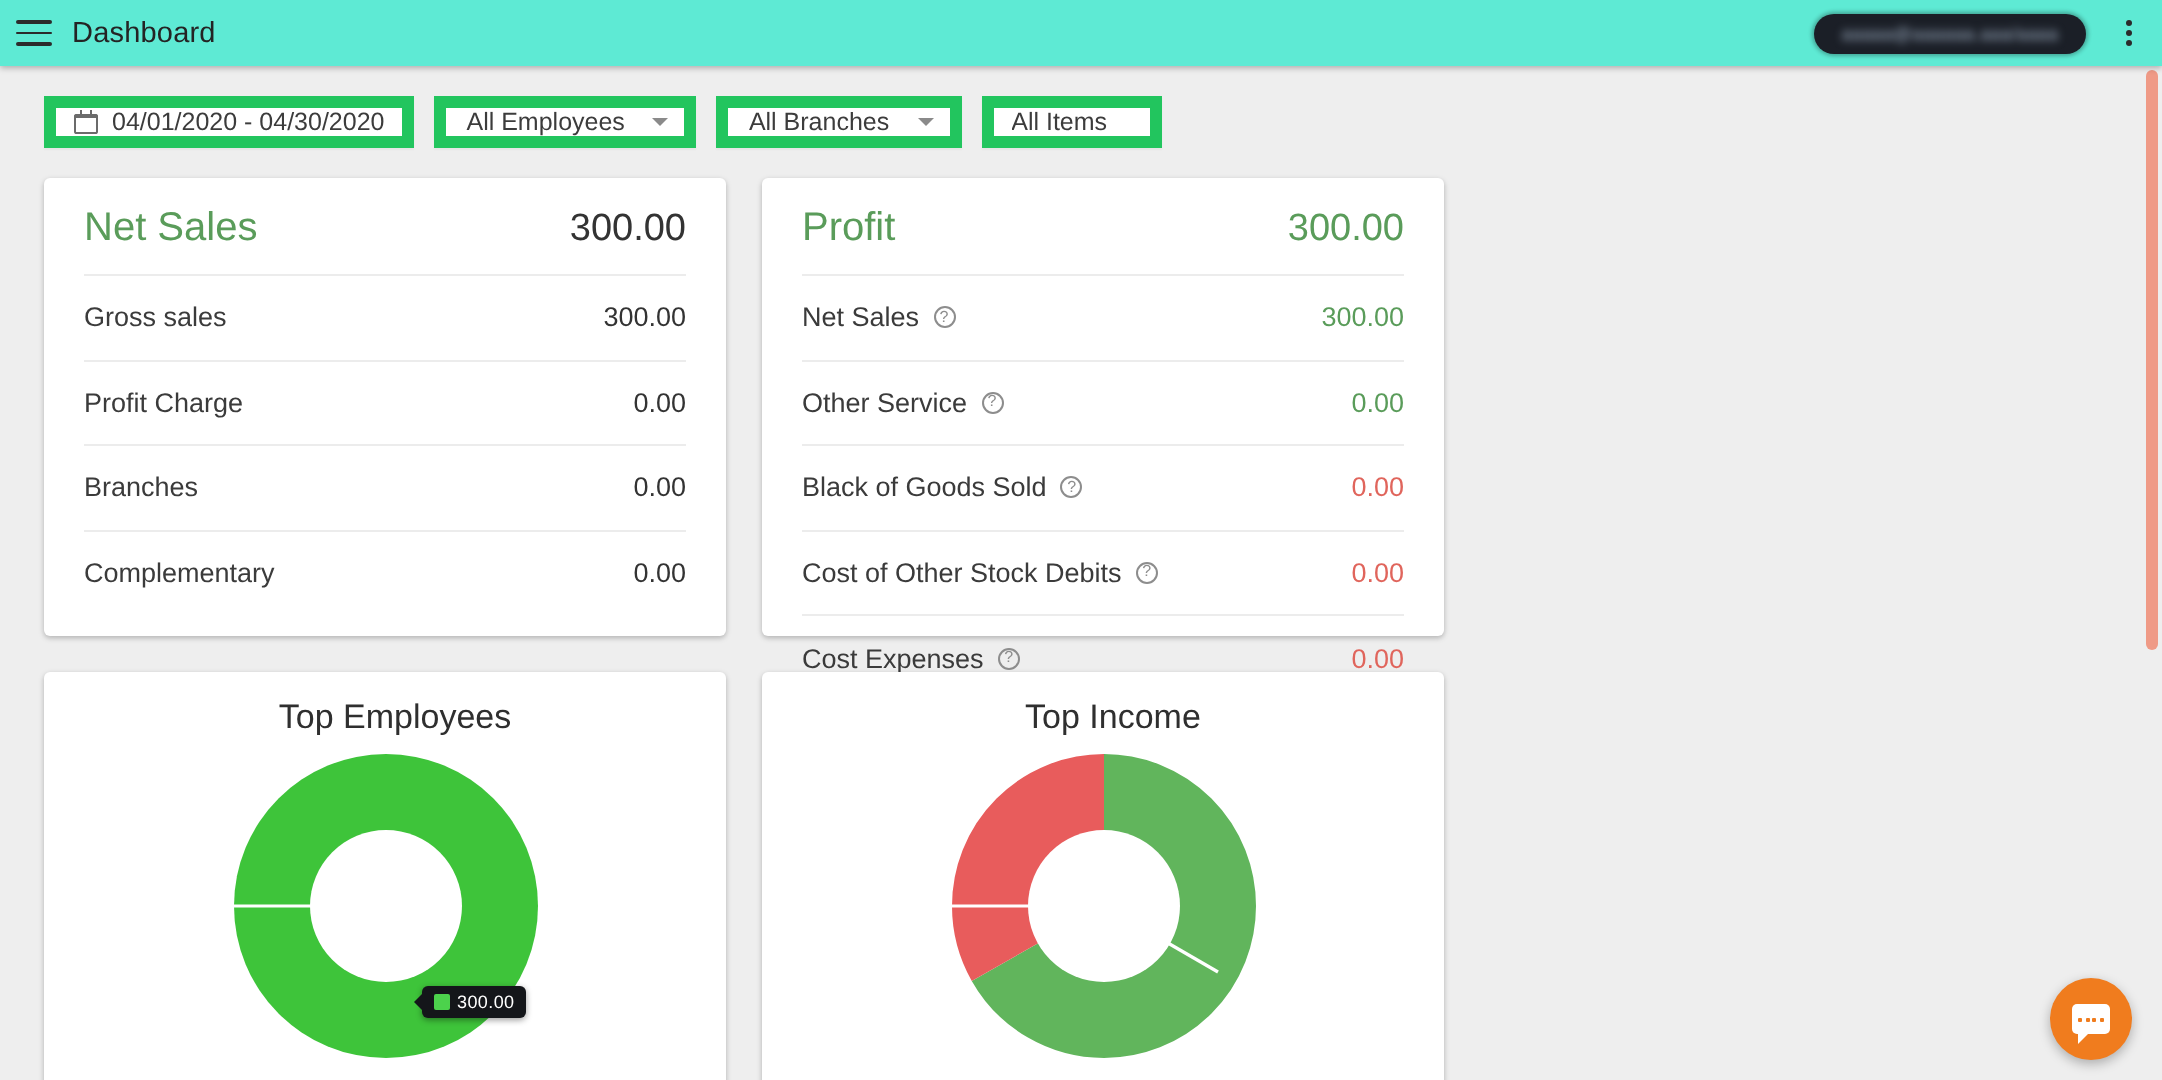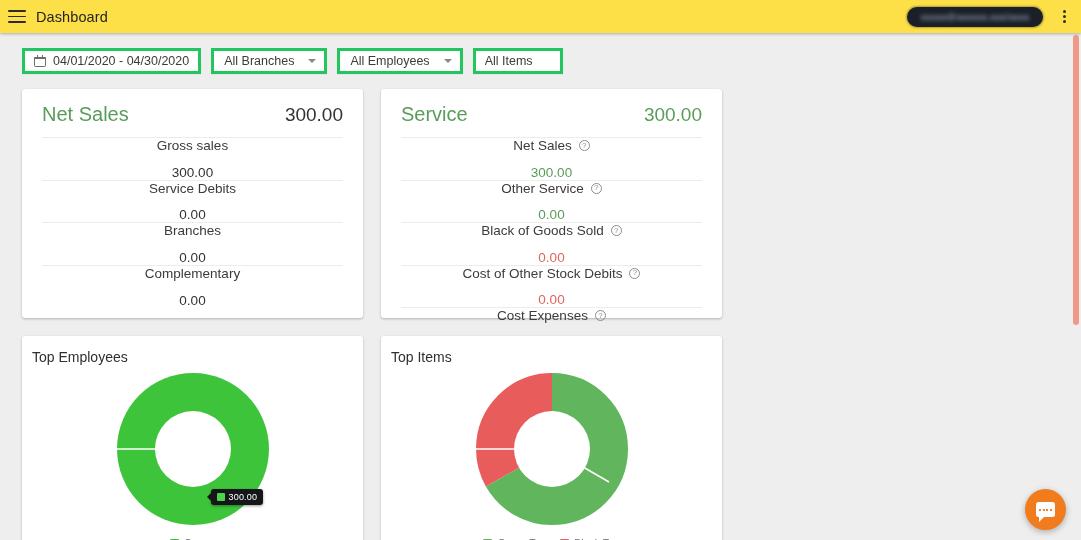--- a/index.html
+++ b/index.html
@@ -11,21 +11,21 @@
     background: #eeeeee;
     font-family: "Liberation Sans", sans-serif;
     -webkit-font-smoothing: antialiased;
   }
 
   
   .appbar {
     position: absolute;
     top: 0; left: 0;
     width: 1081px; height: 33px;
-    background: #fde047;
+    background: #5eead4;
     display: flex;
     align-items: center;
     box-shadow: 0 1px 3px rgba(0,0,0,0.28);
     z-index: 40;
   }
   .hamburger {
     width: 18px; height: 13px;
     margin-left: 8px; margin-right: 10px;
     display: flex; flex-direction: column; justify-content: space-between;
     cursor: pointer;
@@ -82,21 +82,21 @@
   
   .filters {
     display: flex;
     align-items: center;
     gap: 10px;
     padding: 15px 0 0 22px;
   }
   .ctl {
     height: 26px;
     background: #ffffff;
-    border: 3px solid #22c55e;
+    border: 6px solid #22c55e;
     display: flex;
     align-items: center;
     font-size: 12.5px;
     color: #3c3c3c;
     cursor: pointer;
     box-shadow: 0 1px 1px rgba(0,0,0,.035);
   }
   .ctl-date { padding: 0 9px; gap: 7px; }
   .cal-icon { width: 12px; height: 12px; position: relative; flex: none; }
   .cal-icon .frame {
@@ -157,21 +157,20 @@
     border-bottom: 1px solid #ececec;
   }
   .stat-head .title { font-size: 20px; color: #5a9c5a; font-weight: 400; }
   .stat-head .value { font-size: 19px; color: #333333; font-weight: 400; }
   .stat-head .value.green { color: #5a9c5a; }
 
   .stat-row {
     display: flex; align-items: center; justify-content: space-between;
     height: 42.5px;
     border-bottom: 1px solid #ececec;
-    flex-direction: column;
   }
   .stat-row:last-child { border-bottom: 0; }
   .stat-row .label {
     font-size: 13.5px; color: #3b3b3b;
     display: flex; align-items: center; gap: 7px;
   }
   .stat-row .amt { font-size: 13.5px; color: #333333; }
   .stat-row .amt.green { color: #5a9c5a; }
   .stat-row .amt.red   { color: #e0655c; }
 
@@ -180,22 +179,23 @@
     border: 1px solid #8d8d8d;
     border-radius: 50%;
     display: inline-flex; align-items: center; justify-content: center;
     font-size: 8px; line-height: 1; color: #8d8d8d;
     cursor: pointer;
     flex: none;
   }
 
   
   .chart-title {
-    font-size: 14px; color: #2f2f2f;
+    font-size: 17px; color: #2f2f2f;
     padding: 0 0 0 10px;
+    text-align: center;
   }
   .chart-body {
     position: relative;
     height: 160px;
     display: flex; align-items: center; justify-content: center;
     margin-top: 4px;
   }
   .donut { position: relative; width: 152px; height: 152px; }
   .donut svg { display: block; width: 152px; height: 152px; transform: rotate(-90deg); }
   .donut .hole {
@@ -307,26 +307,26 @@
       <span class="cal-icon">
         <span class="frame"></span>
           <span class="bar"></span>
         <span class="peg l"></span>
           <span class="peg r"></span>
       </span>
       <span>04/01/2020 - 04/30/2020</span>
     </div>
 
     <div class="ctl ctl-select">
+      <span>All Employees</span>
+      <span class="caret"></span>
+    </div>
+
+    <div class="ctl ctl-select">
       <span>All Branches</span>
-      <span class="caret"></span>
-    </div>
-
-    <div class="ctl ctl-select">
-      <span>All Employees</span>
       <span class="caret"></span>
     </div>
 
     <div class="ctl ctl-input">
       <input type="text" placeholder="All Items" value="All Items" style="">
     </div>
   </div>
 
   <div class="grid">
 
@@ -334,37 +334,37 @@
       <div class="stat-head">
         <span class="title">Net Sales</span>
         <span class="value">300.00</span>
       </div>
       <div>
         <div class="stat-row">
           <span class="label">Gross sales</span>
           <span class="amt">300.00</span>
         </div>
         <div class="stat-row">
-          <span class="label">Service Debits</span>
+          <span class="label">Profit Charge</span>
           <span class="amt">0.00</span>
         </div>
         <div class="stat-row">
           <span class="label">Branches</span>
           <span class="amt">0.00</span>
         </div>
         <div class="stat-row">
           <span class="label">Complementary</span>
           <span class="amt">0.00</span>
         </div>
       </div>
     </div>
 
     <div class="card card-stat">
       <div class="stat-head">
-        <span class="title">Service</span>
+        <span class="title">Profit</span>
         <span class="value green">300.00</span>
       </div>
       <div>
         <div class="stat-row">
           <span class="label">
             <span>Net Sales</span>
             <span class="help-icon">?</span>
           </span>
           <span class="amt green">300.00</span>
         </div>
@@ -416,21 +416,21 @@
       </div>
       <div class="legend">
         <div class="legend-item">
           <span class="legend-swatch" style="background:#3ec43a"></span>
           <span class="legend-label">Owner</span>
         </div>
       </div>
     </div>
 
     <div class="card card-chart">
-      <div class="chart-title">Top Items</div>
+      <div class="chart-title">Top Income</div>
       <div class="chart-body">
         <div class="donut">
           <svg viewBox="0 0 152 152">
 
             <circle cx="76" cy="76" r="38" fill="none" stroke="#61b55c" stroke-width="76" stroke-dasharray="159.2 79.6" stroke-dashoffset="0"></circle>
             <circle cx="76" cy="76" r="38" fill="none" stroke="#e85c5c" stroke-width="76" stroke-dasharray="79.6 159.2" stroke-dashoffset="-159.2"></circle>
             <line x1="76" y1="0" x2="76" y2="76" stroke="#ffffff" stroke-width="1.6"></line>
             <line x1="76" y1="76" x2="43" y2="133" stroke="#ffffff" stroke-width="1.6"></line>
           </svg>
           <div class="hole"></div>

